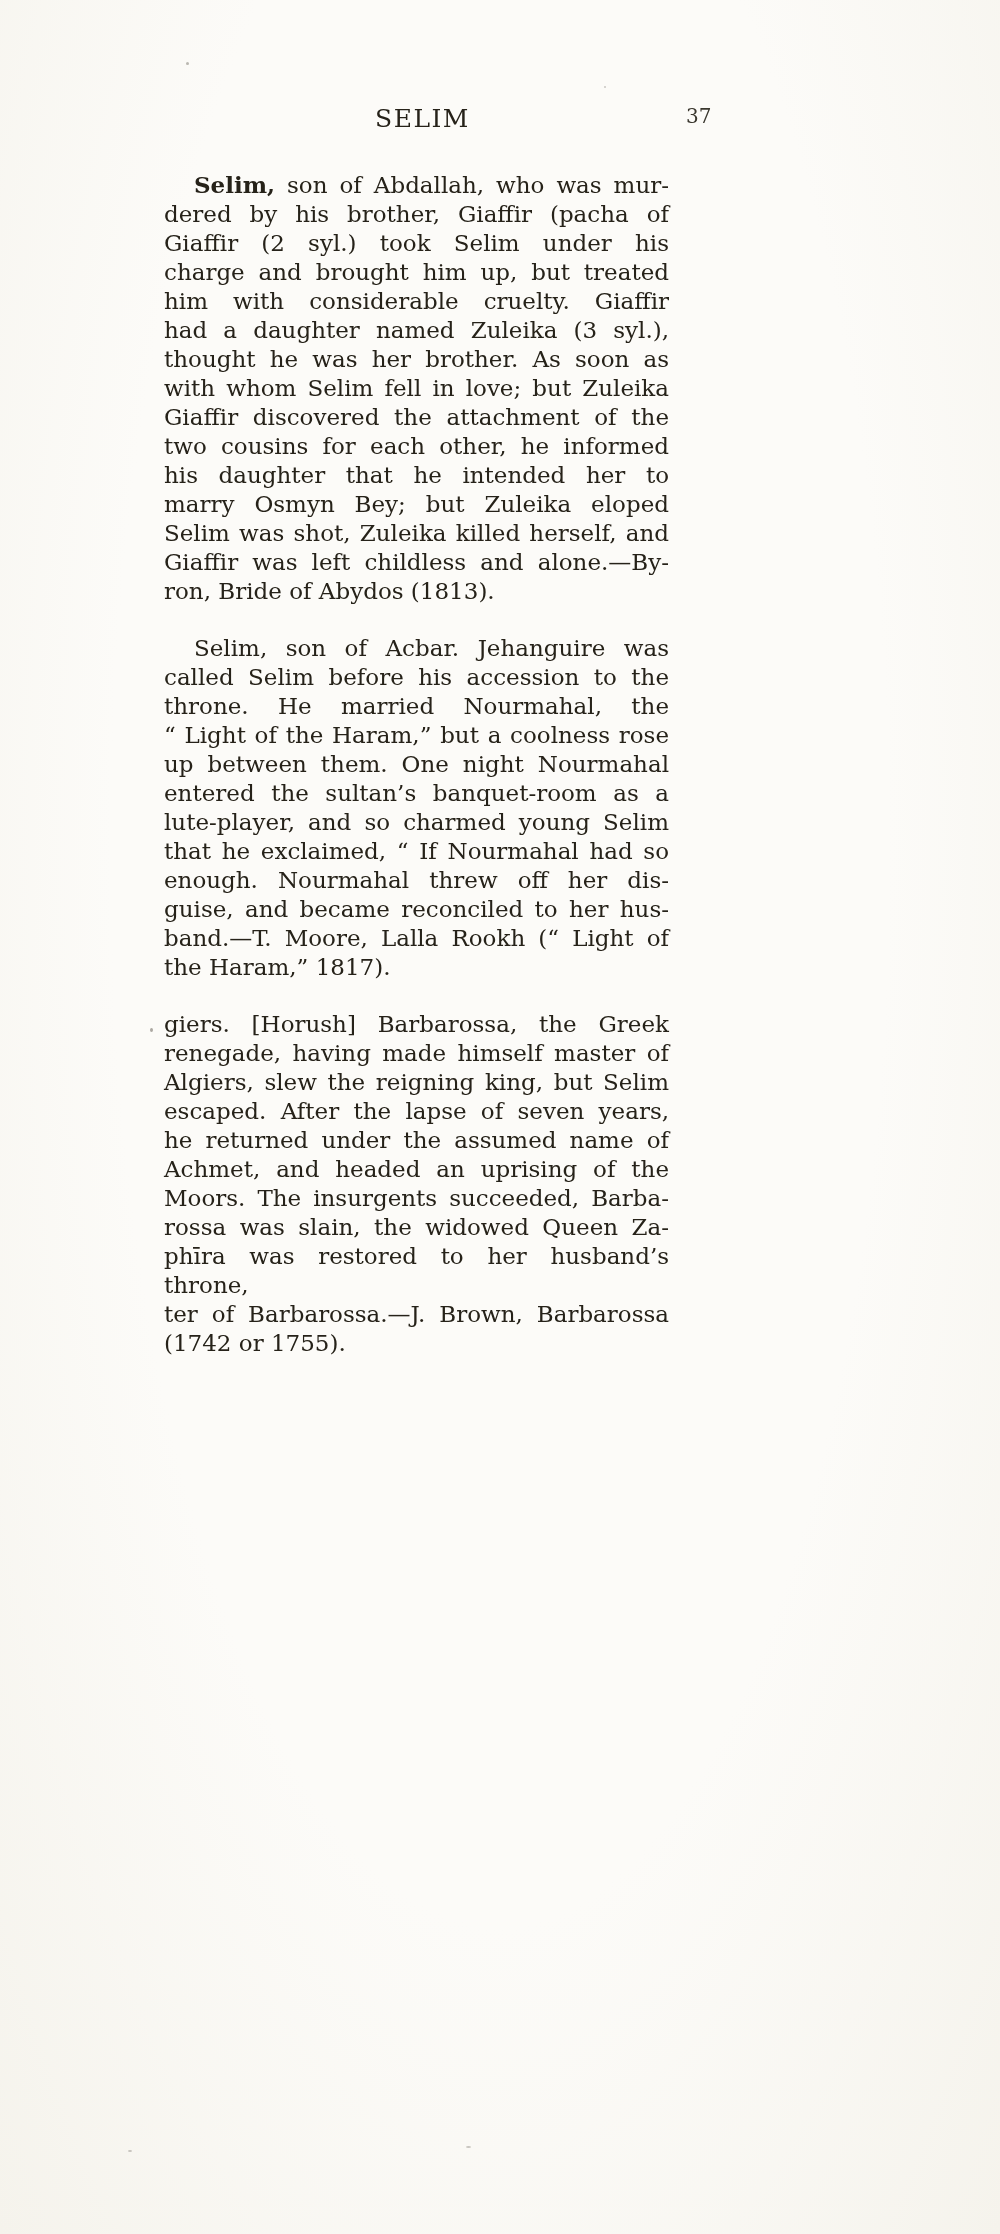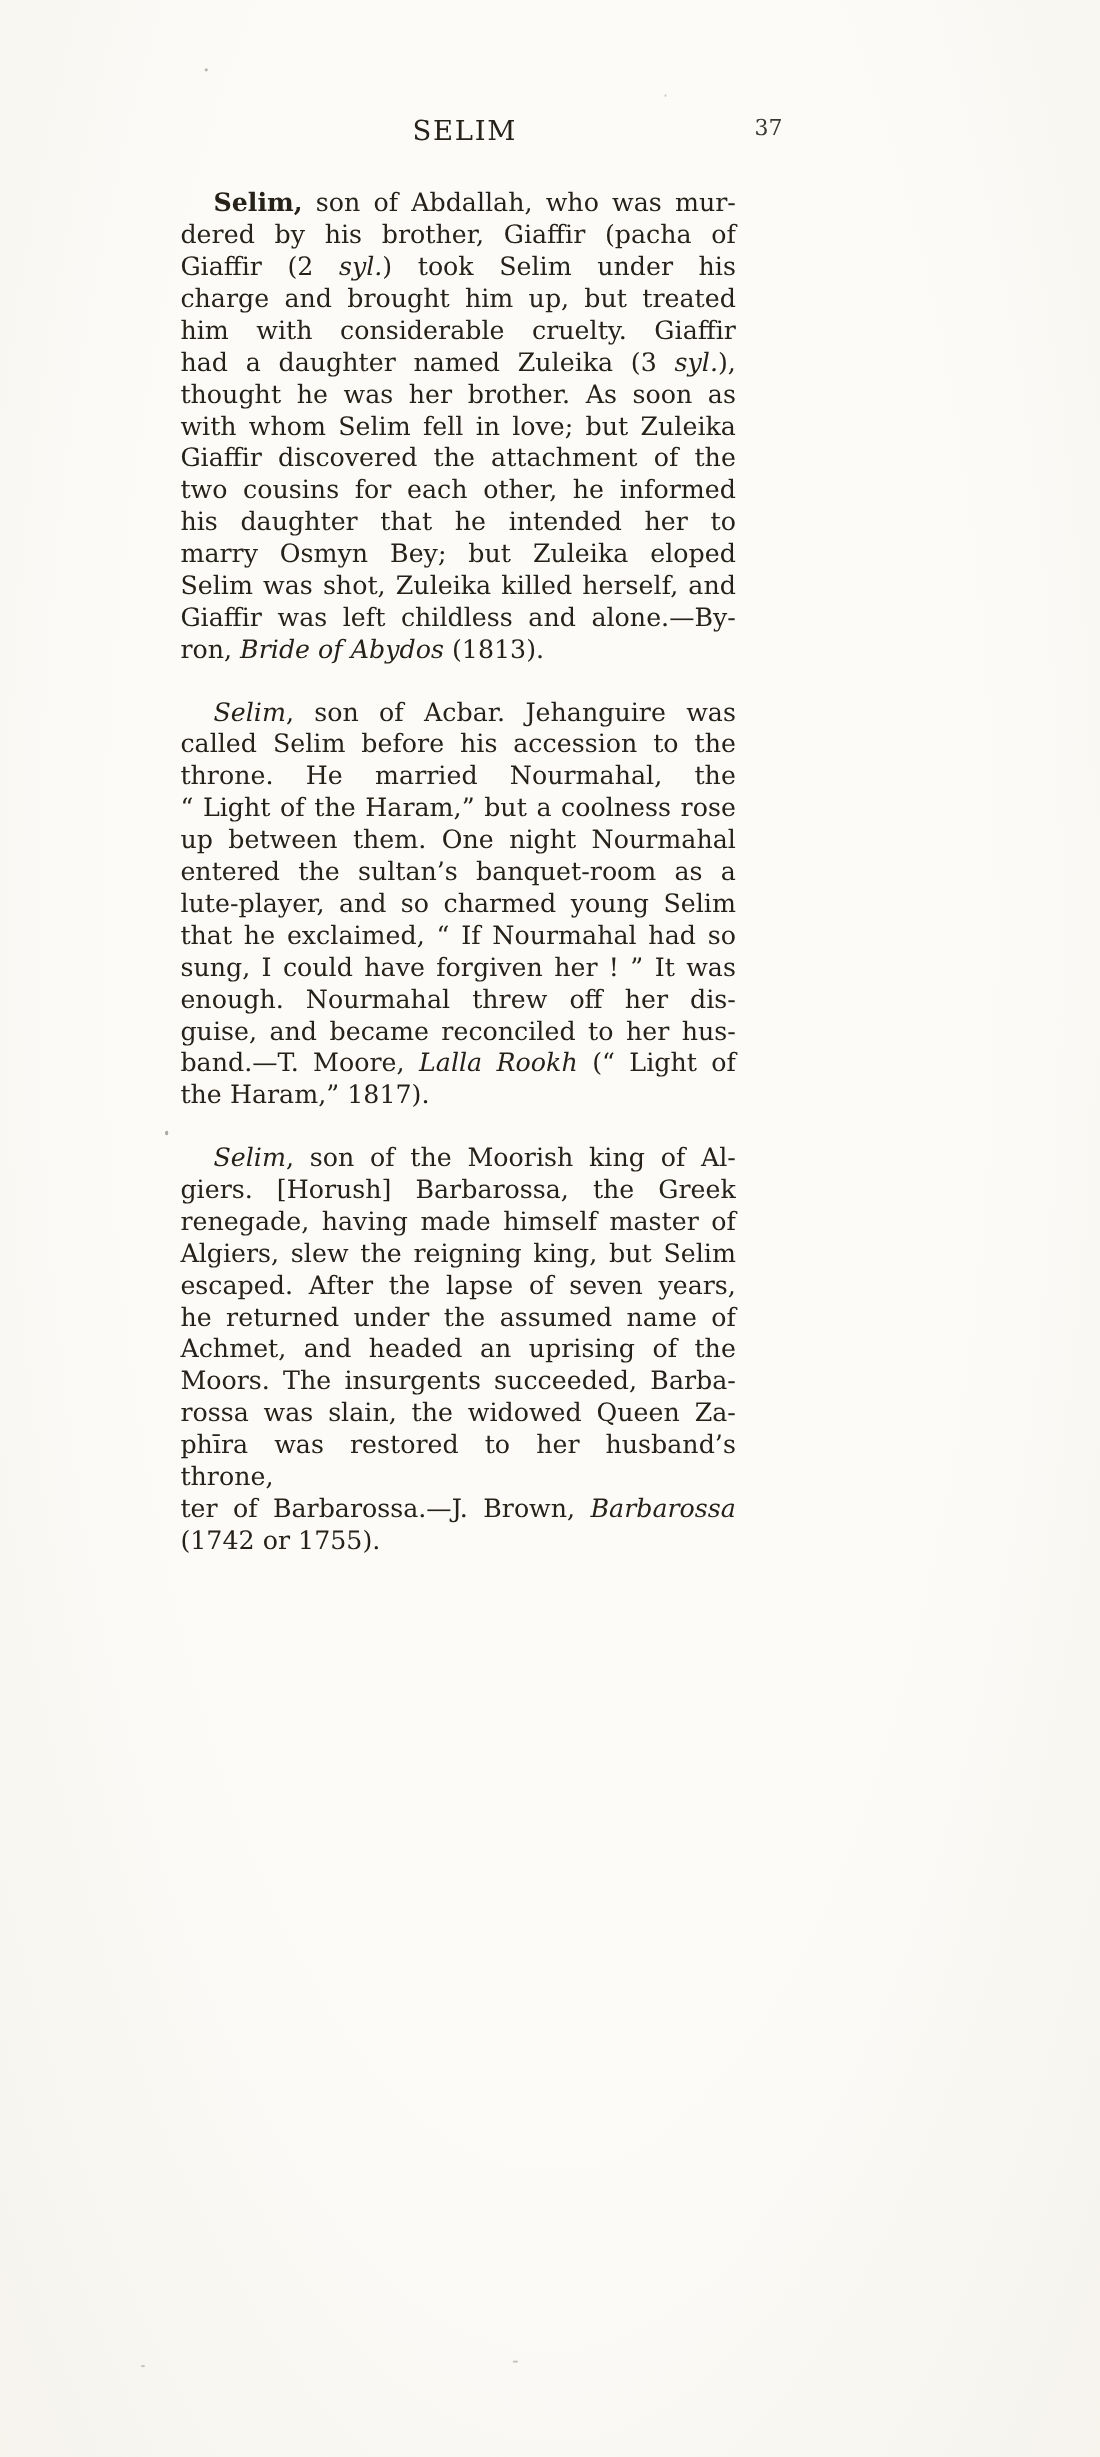--- a/index.html
+++ b/index.html
@@ -42,21 +42,21 @@
   }
   .paragraph + .paragraph { margin-top: 28px; }
   .line {
     text-align: justify;
     text-align-last: justify;
     text-justify: inter-word;
   }
   .line.last { text-align-last: left; }
   .line.first { text-indent: 30px; }
   .b { font-weight: bold; }
-  .i { font-style: italic; }
+  .i { }
   .speck {
     position: absolute;
     background: #6b655c;
     border-radius: 50%;
   }
 </style>
 </head>
 <body>
 
 <div class="scan-page">
@@ -85,28 +85,26 @@
       </div>
       <div class="paragraph">
         <div class="line first"><span class="i">Selim</span><span>, son of Acbar. Jehanguire was</span></div>
         <div class="line"><span>called Selim before his accession to the</span></div>
         <div class="line"><span>throne. He married Nourmahal, the</span></div>
         <div class="line"><span>“ Light of the Haram,” but a coolness rose</span></div>
         <div class="line"><span>up between them. One night Nourmahal</span></div>
         <div class="line"><span>entered the sultan’s banquet-room as a</span></div>
         <div class="line"><span>lute-player, and so charmed young Selim</span></div>
         <div class="line"><span>that he exclaimed, “ If Nourmahal had so</span></div>
-        <div class="line"><span>sung, I could have forgiven her ! ” It was</span></div>
         <div class="line"><span>enough. Nourmahal threw off her dis-</span></div>
         <div class="line"><span>guise, and became reconciled to her hus-</span></div>
         <div class="line"><span>band.—T. Moore, </span><span class="i">Lalla Rookh</span><span> (“ Light of</span></div>
         <div class="line last"><span>the Haram,” 1817).</span></div>
       </div>
       <div class="paragraph">
-        <div class="line first"><span class="i">Selim</span><span>, son of the Moorish king of Al-</span></div>
         <div class="line"><span>giers. [Horush] Barbarossa, the Greek</span></div>
         <div class="line"><span>renegade, having made himself master of</span></div>
         <div class="line"><span>Algiers, slew the reigning king, but Selim</span></div>
         <div class="line"><span>escaped. After the lapse of seven years,</span></div>
         <div class="line"><span>he returned under the assumed name of</span></div>
         <div class="line"><span>Achmet, and headed an uprising of the</span></div>
         <div class="line"><span>Moors. The insurgents succeeded, Barba-</span></div>
         <div class="line"><span>rossa was slain, the widowed Queen Za-</span></div>
         <div class="line"><span>phīra was restored to her husband’s throne,</span></div>
         <div class="line"><span>ter of Barbarossa.—J. Brown, </span><span class="i">Barbarossa</span></div>

